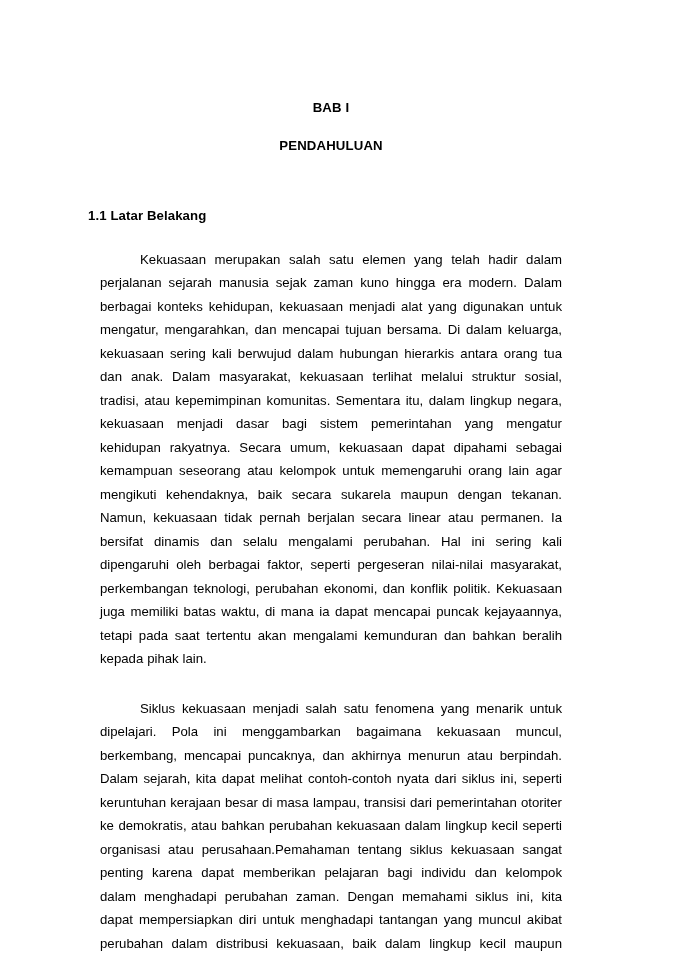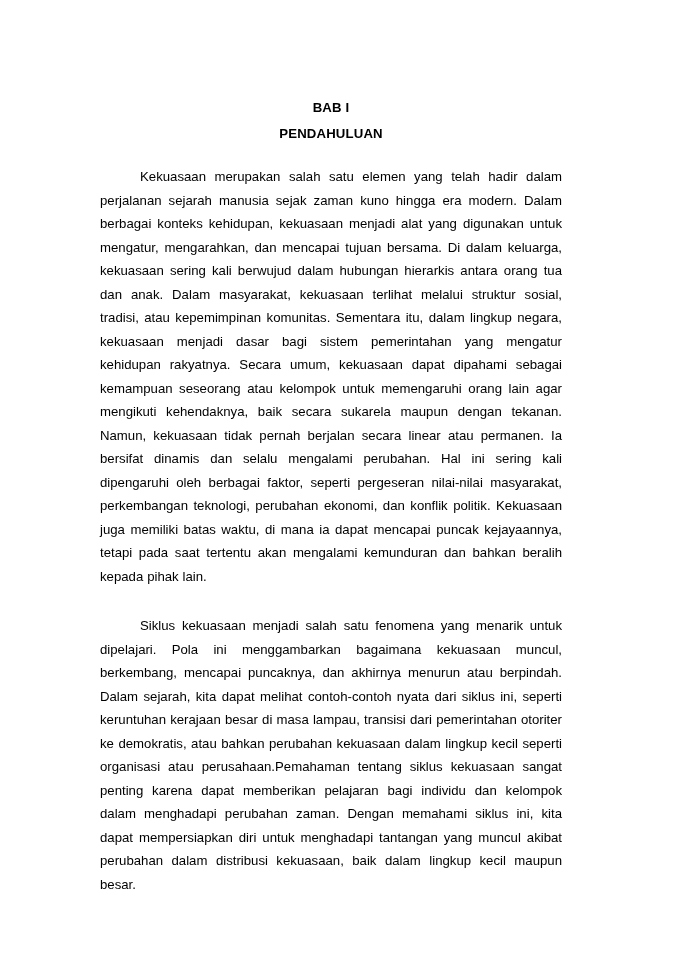--- a/index.html
+++ b/index.html
@@ -39,21 +39,21 @@
     letter-spacing: 0.15px;
     margin: 0;
   }
 
   .doc-title {
     text-align: center;
     font-weight: bold;
     font-size: 13.2px;
     line-height: 23.5px;
     letter-spacing: 0.15px;
-    margin: 2px;
+    margin: 14px;
   }
 
   .section-heading {
     text-align: left;
     font-weight: bold;
     font-size: 13.2px;
     line-height: 23.5px;
     letter-spacing: 0.1px;
     margin: 0;
     padding-top: 33px;
@@ -77,19 +77,20 @@
 </head>
 <body>
 
 <div class="page">
   <div class="content">
 
     <h1 class="chapter-heading">BAB I</h1>
 
     <h1 class="doc-title">PENDAHULUAN</h1>
 
+    <h2 class="section-heading">1.1 Latar Belakang</h2>
 
     <p class="body-paragraph">Kekuasaan merupakan salah satu elemen yang telah hadir dalam perjalanan sejarah manusia sejak zaman kuno hingga era modern. Dalam berbagai konteks kehidupan, kekuasaan menjadi alat yang digunakan untuk mengatur, mengarahkan, dan mencapai tujuan bersama. Di dalam keluarga, kekuasaan sering kali berwujud dalam hubungan hierarkis antara orang tua dan anak. Dalam masyarakat, kekuasaan terlihat melalui struktur sosial, tradisi, atau kepemimpinan komunitas. Sementara itu, dalam lingkup negara, kekuasaan menjadi dasar bagi sistem pemerintahan yang mengatur kehidupan rakyatnya. Secara umum, kekuasaan dapat dipahami sebagai kemampuan seseorang atau kelompok untuk memengaruhi orang lain agar mengikuti kehendaknya, baik secara sukarela maupun dengan tekanan. Namun, kekuasaan tidak pernah berjalan secara linear atau permanen. Ia bersifat dinamis dan selalu mengalami perubahan. Hal ini sering kali dipengaruhi oleh berbagai faktor, seperti pergeseran nilai-nilai masyarakat, perkembangan teknologi, perubahan ekonomi, dan konflik politik. Kekuasaan juga memiliki batas waktu, di mana ia dapat mencapai puncak kejayaannya, tetapi pada saat tertentu akan mengalami kemunduran dan bahkan beralih kepada pihak lain.</p>
 
     <p class="body-paragraph">Siklus kekuasaan menjadi salah satu fenomena yang menarik untuk dipelajari. Pola ini menggambarkan bagaimana kekuasaan muncul, berkembang, mencapai puncaknya, dan akhirnya menurun atau berpindah. Dalam sejarah, kita dapat melihat contoh-contoh nyata dari siklus ini, seperti keruntuhan kerajaan besar di masa lampau, transisi dari pemerintahan otoriter ke demokratis, atau bahkan perubahan kekuasaan dalam lingkup kecil seperti organisasi atau perusahaan.Pemahaman tentang siklus kekuasaan sangat penting karena dapat memberikan pelajaran bagi individu dan kelompok dalam menghadapi perubahan zaman. Dengan memahami siklus ini, kita dapat mempersiapkan diri untuk menghadapi tantangan yang muncul akibat perubahan dalam distribusi kekuasaan, baik dalam lingkup kecil maupun besar.</p>
 
   </div>
 </div>
 
 </body></html>

